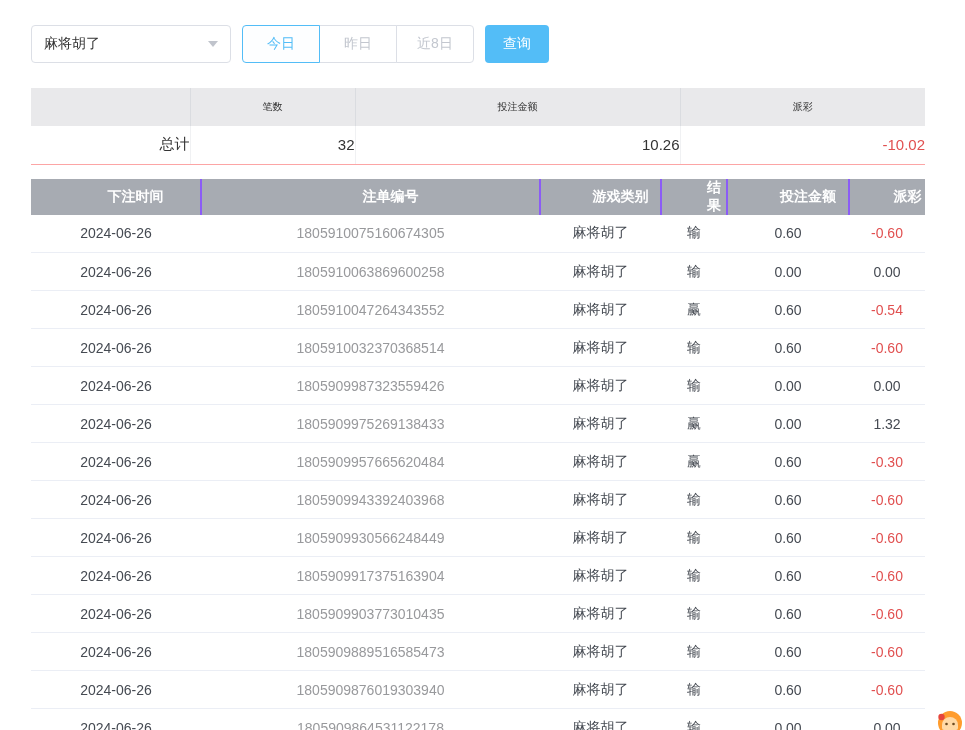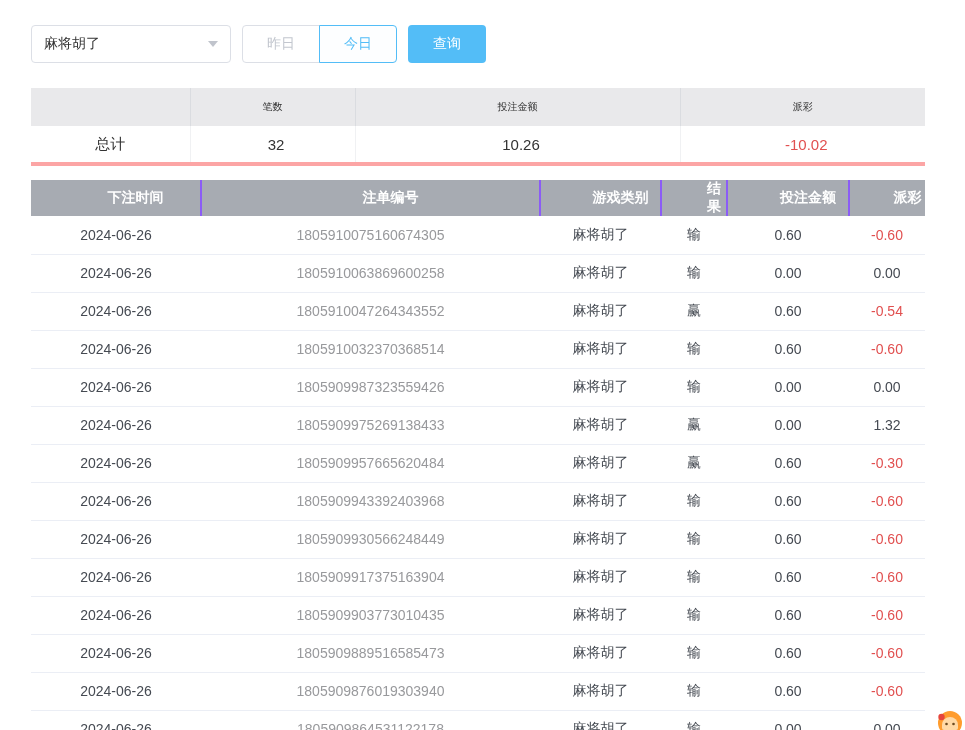--- a/index.html
+++ b/index.html
@@ -28,33 +28,33 @@
   .btn-group { margin-left:11px; display:flex; }
   .quick-btn {
     width:78px; height:38px; background:#fff; border:1px solid #dcdfe6;
     font-size:14px; color:#c3c7cf; cursor:pointer; margin-left:-1px; position:relative;
     font-family:inherit;
   }
   .quick-btn:first-child { border-radius:4px 0 0 4px; margin-left:0; }
   .quick-btn:last-child { border-radius:0 4px 4px 0; }
   .quick-btn.active { border-color:#53bdf7; color:#53bdf7; z-index:2; background:#fdfeff; }
   .query-btn {
-    margin-left:11px; width:78px; height:38px; background:#53bdf7; color:#fff;
+    margin-left:11px; width:64px; height:38px; background:#53bdf7; color:#fff;
     border:none; border-radius:4px; font-size:14px; cursor:pointer; font-family:inherit;
   }
 
   
   table { border-collapse:collapse; width:894px; table-layout:fixed; }
   .summary th {
     background:#e9e9eb; height:38px; font-size:10px; color:#333; font-weight:400;
   }
   .summary th + th { border-left:1px solid #dadce0; }
   .summary td {
-    height:38px; text-align:center; font-size:15px; color:#333;
-    border-bottom:4px solid #fca5a5; background:#fff;
+    height:38px; text-align:right; font-size:15px; color:#333;
+    border-bottom:1px solid #fca5a5; background:#fff;
   }
   .summary td + td { border-left:1px solid #f0f1f3;padding-left:7px; }
 
   
   .records { margin-top:14px; }
   .records th {
     background:#a7abb2; color:#fff; font-weight:700; font-size:14px; height:35px;padding-left:40px;
   }
   .records th + th { border-left:2px solid #8b5cf6; }
   .records td {
@@ -75,22 +75,23 @@
 <div class="page">
 
   <div class="filter-bar">
     <div class="select-box">
       <span>麻将胡了</span>
       <span class="caret"></span>
     </div>
 
 
     <div class="btn-group">
+      <button class="quick-btn active">今日</button>
       <button class="quick-btn">昨日</button>
-      <button class="quick-btn active">今日</button>
+      <button class="quick-btn">近8日</button>
     </div>
 
     <button class="query-btn">查询</button>
   </div>
 
   <table class="summary">
     <colgroup>
         <col style="width:159px">
         <col style="width:165px">
         <col style="width:325px">

